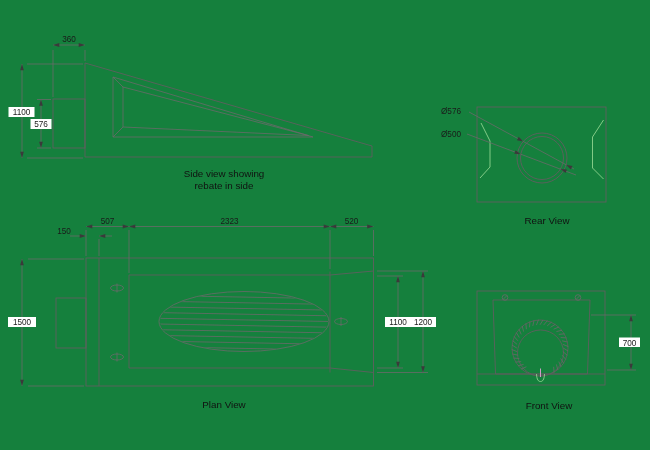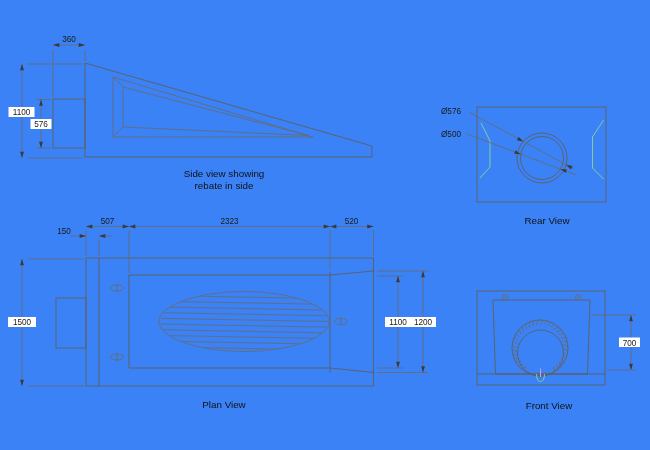--- a/index.html
+++ b/index.html
@@ -1,17 +1,17 @@
 <!DOCTYPE html>
 <html><head>
 <meta charset="utf-8">
 <style>
   html,body{margin:0;padding:0;background:#ffffff;}
   .sheet{
-    position:relative;width:650px;height:450px;background:#3b82f6;overflow:hidden;
+    position:relative;width:650px;height:450px;background:#15803d;overflow:hidden;
     font-family:"Liberation Sans", sans-serif;
   }
   svg{position:absolute;left:0;top:0;}
   .geo{stroke:#5f5f5f;stroke-width:0.9;fill:none;}
   .geo-thin{stroke:#6a6a6a;stroke-width:0.8;fill:none;}
   .dim{stroke:#6a6a6a;stroke-width:0.8;fill:none;}
   .green{stroke:#8fd28f;stroke-width:0.9;fill:none;}
   .magenta{stroke:#e2a3d6;stroke-width:0.9;fill:none;}
   .arr{fill:#3a3a3a;stroke:none;}
   .lbl{fill:#1a1a1a;font-size:8.2px;font-family:"Liberation Sans",sans-serif;text-anchor:middle;}

